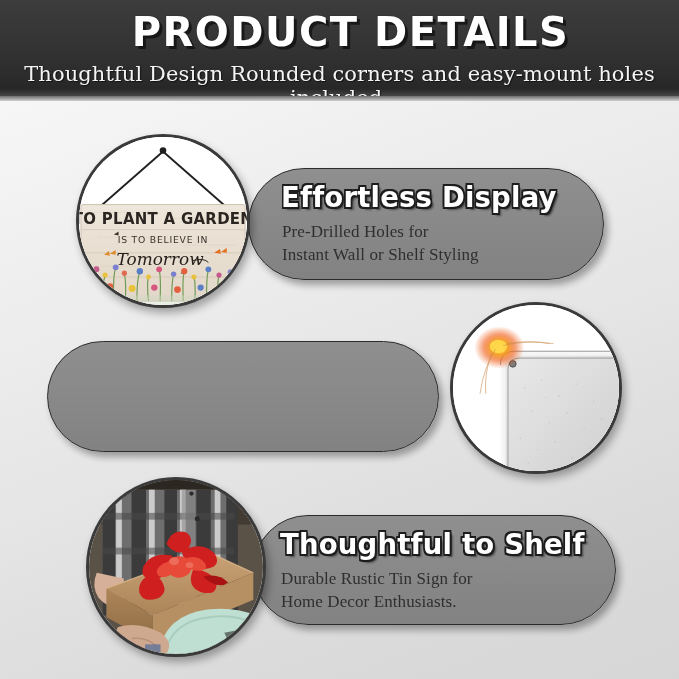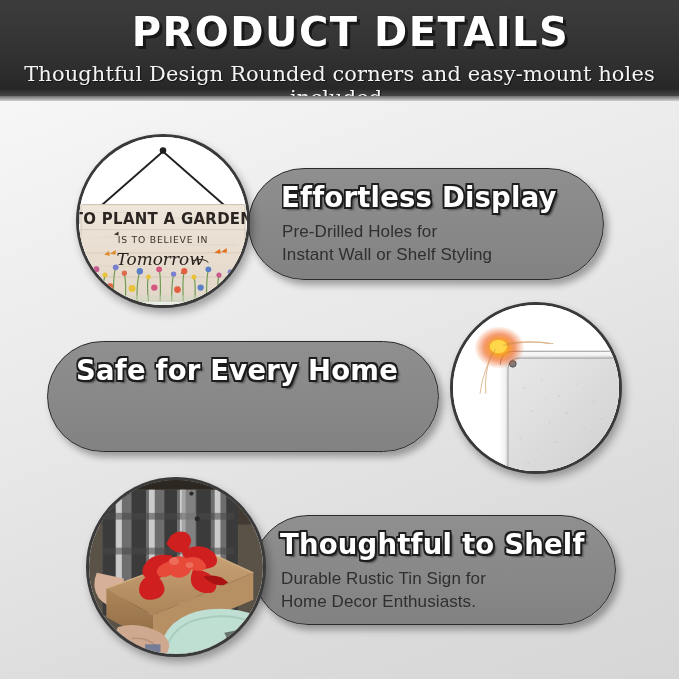--- a/index.html
+++ b/index.html
@@ -72,21 +72,21 @@
     white-space:nowrap;
     text-shadow:
       -1.6px -1.6px 0 #1d1d1d,  1.6px -1.6px 0 #1d1d1d,
       -1.6px  1.6px 0 #1d1d1d,  1.6px  1.6px 0 #1d1d1d,
        0 -1.6px 0 #1d1d1d, 0 1.6px 0 #1d1d1d,
       -1.6px 0 0 #1d1d1d, 1.6px 0 0 #1d1d1d,
        3px 3px 2px rgba(0,0,0,0.45);
   }
   .feat-body {
     position:absolute;
-    font-family:Liberation Sans, sans-serif;
+    font-family:Liberation Serif, serif;
     font-size:17px;
     line-height:1.36;
     color:#2f2f2f;
     white-space:pre-line;
     letter-spacing:0.1px;
   }
 
   .pill-1 .feat-title { left:32px; top:12px; }
   .pill-1 .feat-body  { left:33px; top:51px; }
 
@@ -125,21 +125,20 @@
   <div class="pill pill-1">
     <div class="pill-inner">
       <div class="feat-title">Effortless Display</div>
       <div class="feat-body">Pre-Drilled Holes for
 Instant Wall or Shelf Styling</div>
     </div>
   </div>
 
   <div class="pill pill-2">
     <div class="pill-inner">
-      <div class="feat-title">Safe for Every Home</div>
     </div>
   </div>
 
   <div class="pill pill-3">
     <div class="pill-inner">
       <div class="feat-title">Thoughtful to Shelf</div>
       <div class="feat-body">Durable Rustic Tin Sign for
 Home Decor Enthusiasts.</div>
     </div>
   </div>

